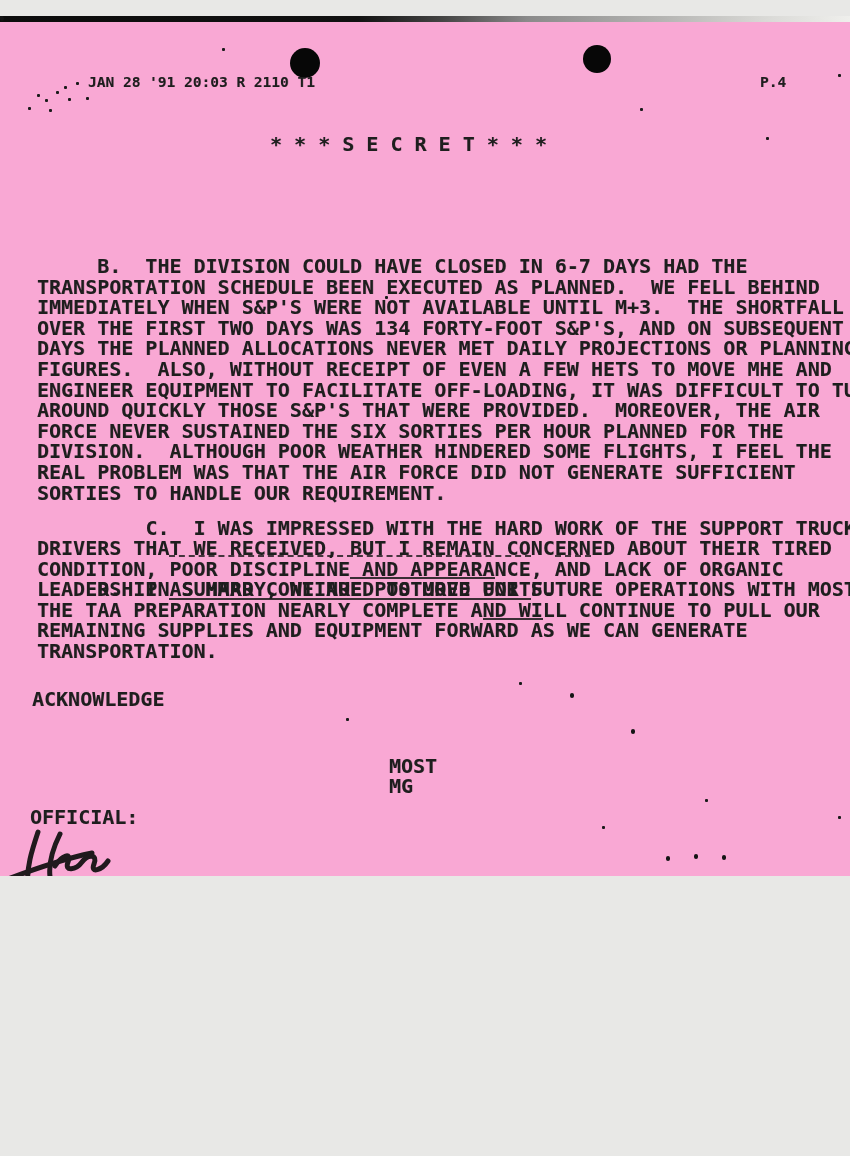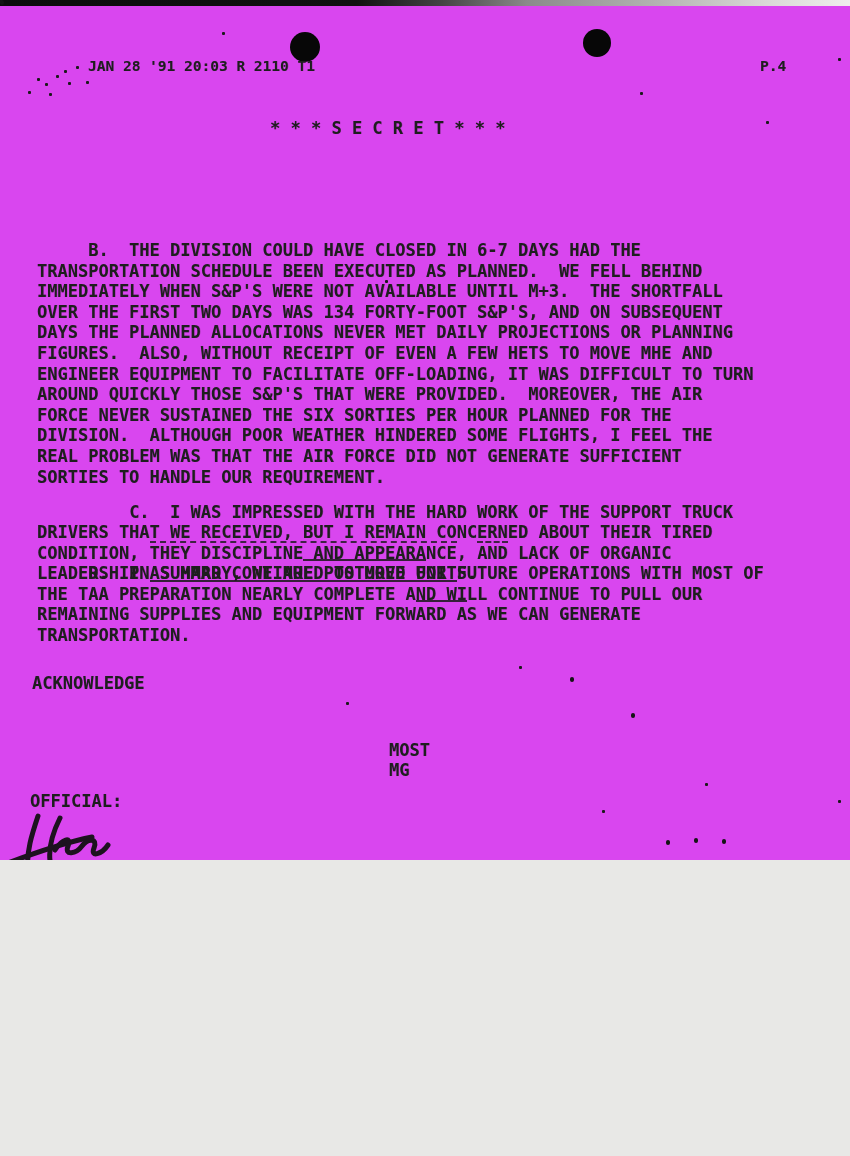--- a/index.html
+++ b/index.html
@@ -1,29 +1,29 @@
 <!DOCTYPE html>
 <html><head>
 <meta charset="utf-8">
 <style>
   html,body{margin:0;padding:0;background:#e8e8e6;}
   .page{
     position:relative;
     width:850px;height:860px;
-    margin:0 auto;
-    background:#d946ef;
+    margin:16px auto;
+    background:#f9a8d4;
     overflow:hidden;
     font-family:"DejaVu Sans Mono", monospace;
     color:#1c1c1c;
   }
   .typed{
     position:absolute;
     font-family:"DejaVu Sans Mono", monospace;
     font-weight:bold;
-    font-size:17px;
+    font-size:20px;
     line-height:20.6px;
     white-space:pre;
     color:#1e1e1e;
     text-shadow:0.4px 0.4px 0 rgba(30,30,30,0.35);
   }
   .typed.small{font-size:14.5px;line-height:17px;}
   .top-bar{
     position:absolute;left:0;top:0;width:850px;height:6px;
     background:linear-gradient(to right,#0c0c0c 0%,#111 42%,#444 52%,#8a8a8a 62%,#b5b5b3 78%,#d9d9d6 90%,#efefec 100%);
   }
@@ -80,21 +80,21 @@
 ENGINEER EQUIPMENT TO FACILITATE OFF-LOADING, IT WAS DIFFICULT TO TURN
 AROUND QUICKLY THOSE S&amp;P'S THAT WERE PROVIDED.  MOREOVER, THE AIR
 FORCE NEVER SUSTAINED THE SIX SORTIES PER HOUR PLANNED FOR THE
 DIVISION.  ALTHOUGH POOR WEATHER HINDERED SOME FLIGHTS, I FEEL THE
 REAL PROBLEM WAS THAT THE AIR FORCE DID NOT GENERATE SUFFICIENT
 SORTIES TO HANDLE OUR REQUIREMENT.</div>
 
   <div class="typed" style="left:37px;top:481px;">
     <span>     C.  I WAS IMPRESSED WITH THE HARD WORK OF THE SUPPORT TRUCK
 DRIVERS THAT WE RECEIVED, </span><span class="mark-under">BUT I REMAIN</span><span> CONCERNED ABOUT THEIR TIRED
-CONDITION, </span><span class="mark-under mark-over">THEY DISCIPLINE AND APPEARANCE</span><span>, </span><span class="mark-over">AND</span><span> LACK OF ORGANIC
+CONDITION, </span><span class="mark-under mark-over">POOR DISCIPLINE AND APPEARANCE</span><span>, </span><span class="mark-over">AND</span><span> LACK OF ORGANIC
 LEADERSHIP AS HARD CONTINUED TO MOVE </span><span class="mark-under">UNITS</span><span>.</span>
   </div>
 
   <div class="typed" style="left:37px;top:563px;">     D.  IN SUMMARY, WE ARE POSTURED FOR FUTURE OPERATIONS WITH MOST OF
 THE TAA PREPARATION NEARLY COMPLETE AND WILL CONTINUE TO PULL OUR
 REMAINING SUPPLIES AND EQUIPMENT FORWARD AS WE CAN GENERATE
 TRANSPORTATION.</div>
 
   <div class="typed" style="left:32px;top:673px;">ACKNOWLEDGE</div>
 

